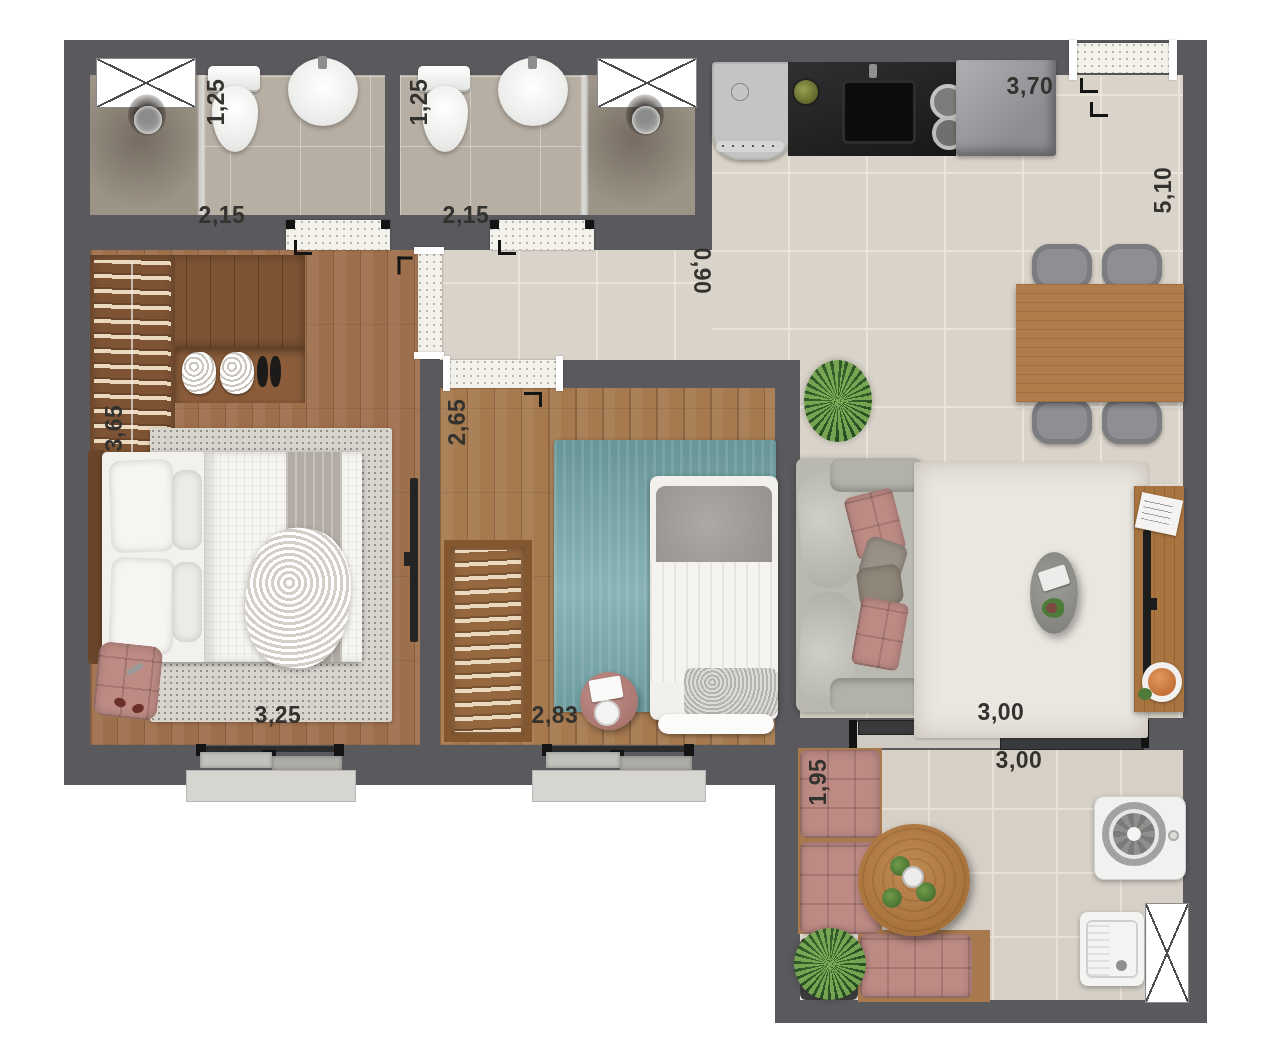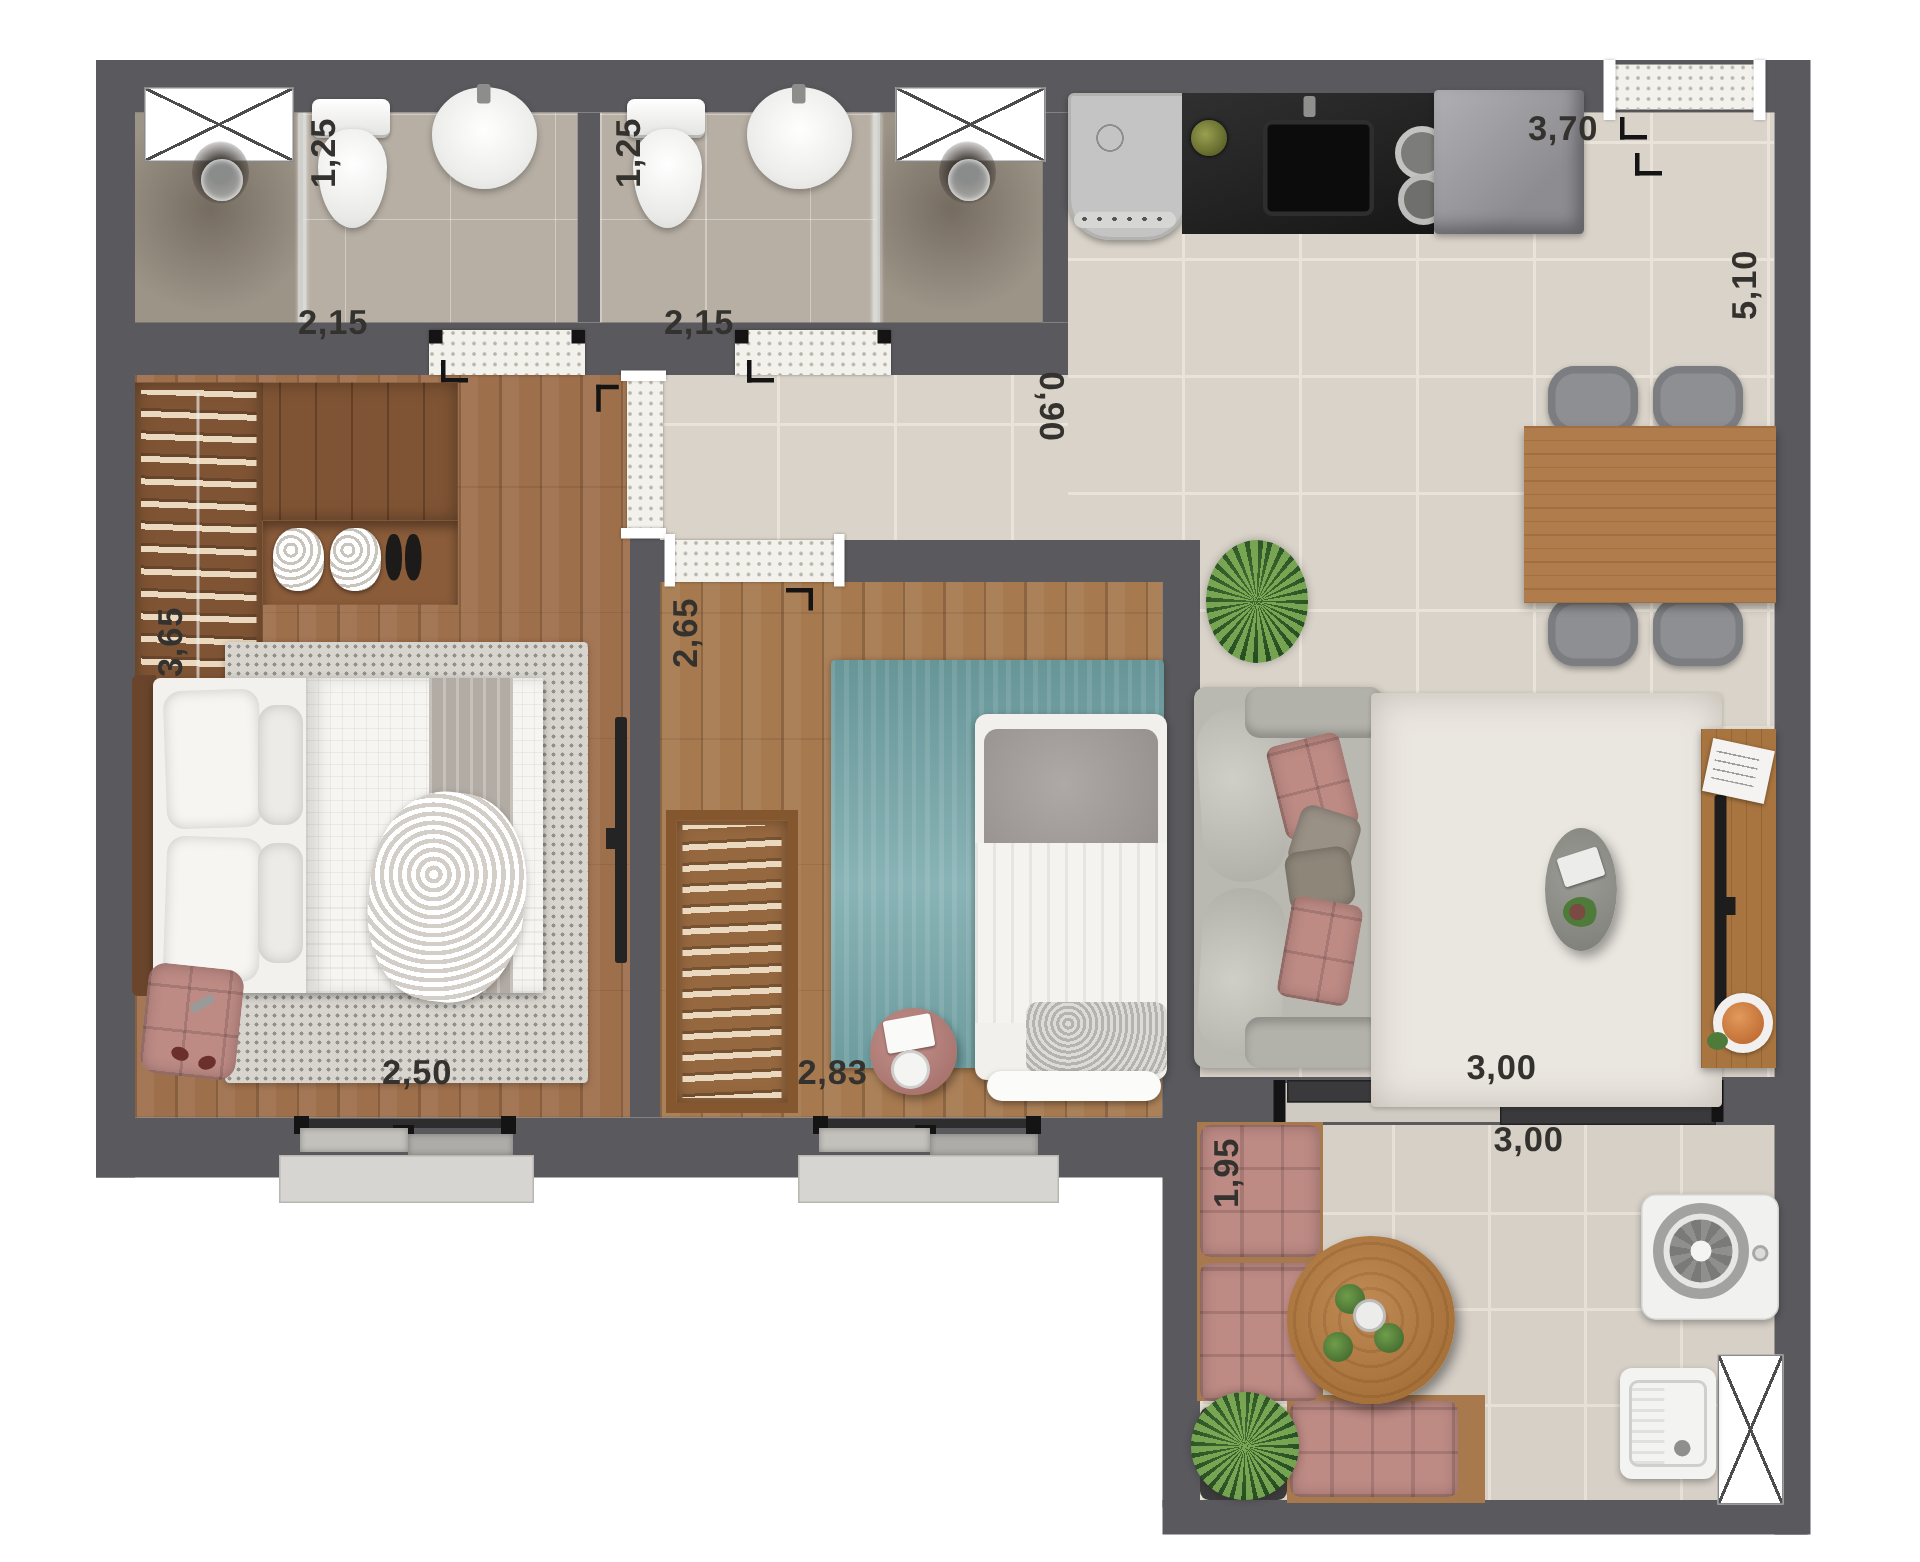--- a/index.html
+++ b/index.html
@@ -295,21 +295,21 @@
   #whub{left:1127px;top:827px;width:14px;height:14px;border-radius:50%;background:#f4f4f2;}
   #wdial{left:1168px;top:830px;width:11px;height:11px;border-radius:50%;background:#dcdcda;border:2px solid #a9a9a7;box-sizing:border-box;}
   #lsink{left:1080px;top:912px;width:64px;height:74px;background:#f3f3f1;border-radius:8px;box-shadow:0 2px 5px rgba(0,0,0,.3);}
   #lbasin{left:1086px;top:920px;width:52px;height:58px;border:2px solid #cfcfcd;border-radius:6px;box-sizing:border-box;
      background-image:repeating-linear-gradient(0deg,rgba(0,0,0,.08) 0 2px,transparent 2px 7px);background-size:45% 100%;background-repeat:no-repeat;}
   #lfaucet{left:1116px;top:960px;width:11px;height:11px;border-radius:50%;background:#8f8f8d;}
 
   
   #L-b1w{left:216px;top:102px;} #L-b1l{left:222px;top:215px;}
   #L-b2w{left:419px;top:102px;} #L-b2l{left:466px;top:215px;}
-  #L-kit{left:1030px;top:86px;margin-left:12px;} #L-dep{left:1163px;top:190px;}
+  #L-kit{left:1030px;top:86px;} #L-dep{left:1163px;top:190px;}
   #L-hall{left:701px;top:271px;}
   #L-bd1d{left:114px;top:428px;} #L-bd1w{left:278px;top:715px;}
   #L-bd2d{left:457px;top:422px;} #L-bd2w{left:555px;top:715px;}
   #L-liv{left:1001px;top:712px;} #L-balw{left:1019px;top:760px;} #L-bald{left:818px;top:782px;}
 </style>
 </head>
 <body>
 
 <div class="plan">
 
@@ -500,20 +500,20 @@
   <div class="abs" id="lfaucet"></div>
 
   <div class="lbl rot" id="L-b1w">1,25</div>
   <div class="lbl" id="L-b1l">2,15</div>
   <div class="lbl rot" id="L-b2w">1,25</div>
   <div class="lbl" id="L-b2l">2,15</div>
   <div class="lbl" id="L-kit">3,70</div>
   <div class="lbl rot" id="L-dep">5,10</div>
   <div class="lbl rot90" id="L-hall">0,90</div>
   <div class="lbl rot" id="L-bd1d">3,65</div>
-  <div class="lbl" id="L-bd1w">2,50</div>
+  <div class="lbl" id="L-bd1w">3,25</div>
   <div class="lbl rot" id="L-bd2d">2,65</div>
   <div class="lbl" id="L-bd2w">2,83</div>
   <div class="lbl" id="L-liv">3,00</div>
   <div class="lbl" id="L-balw">3,00</div>
   <div class="lbl rot" id="L-bald">1,95</div>
 
 </div>
 
 </body></html>

